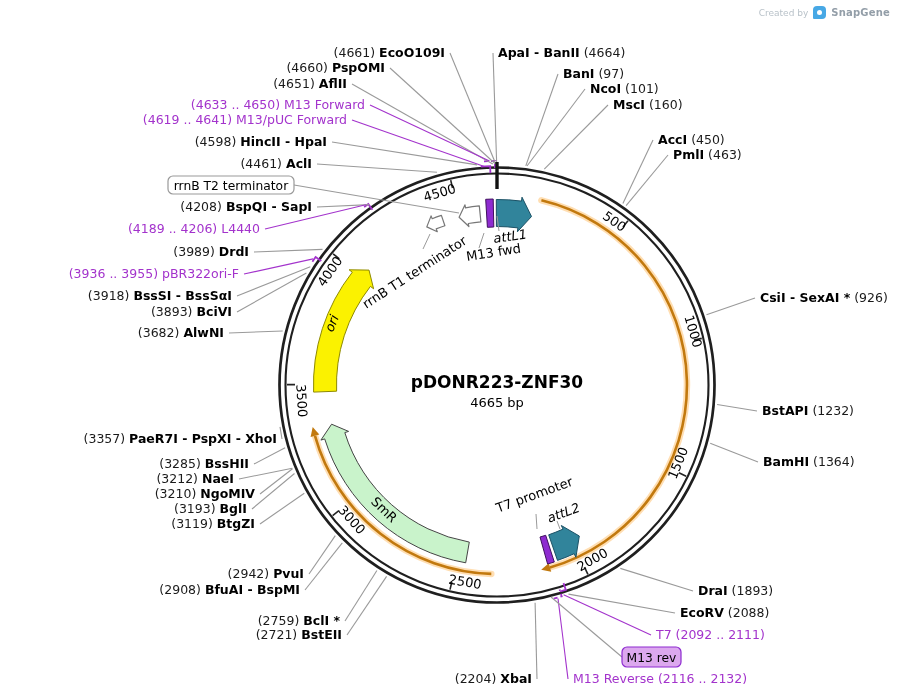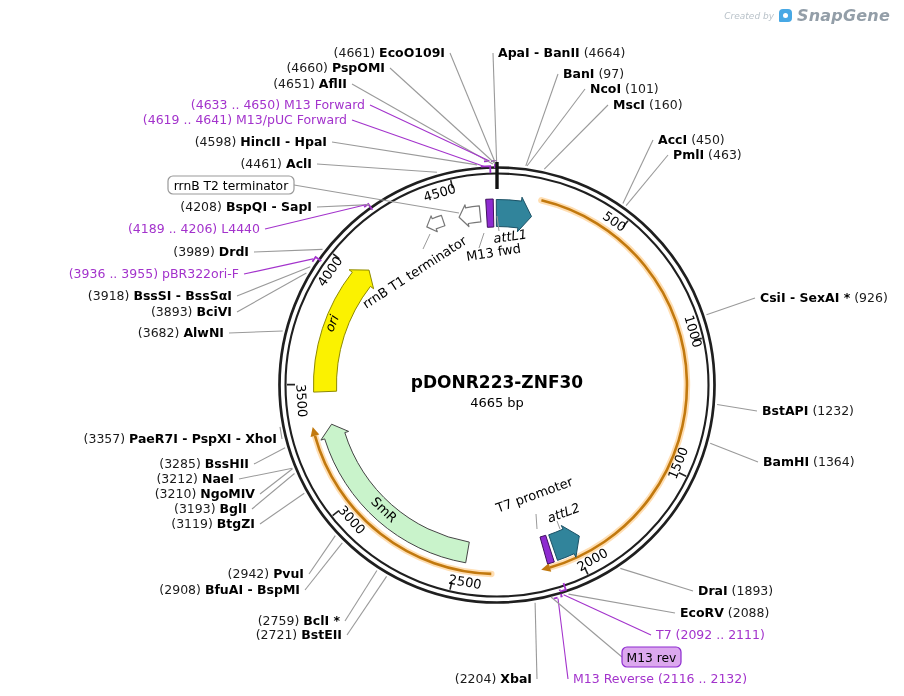--- a/index.html
+++ b/index.html
@@ -1,20 +1,20 @@
 <!DOCTYPE html>
 <html><head>
 <meta charset="utf-8">
 <style>
   html,body{margin:0;padding:0;background:#fff;}
   .stage{position:relative;width:904px;height:696px;background:#ffffff;overflow:hidden;
          font-family:"DejaVu Sans","Liberation Sans",sans-serif;}
-  .credit{position:absolute;top:6px;right:14px;display:flex;align-items:center;gap:5px;font-style:italic;}
+  .credit{position:absolute;top:6px;right:14px;display:flex;align-items:center;gap:5px;}
   .credit .prefix{font-size:9px;color:#b9c2c9;}
-  .credit .brand{font-size:16px;color:#939ea8;font-weight:bold;letter-spacing:.2px;}
+  .credit .brand{font-size:10px;color:#939ea8;font-weight:bold;letter-spacing:.2px;}
   .logo{width:13px;height:13px;background:#47a8e5;border-radius:4px 4px 4px 1px;position:relative;display:inline-block;}
   .logo::after{content:"";position:absolute;left:4px;top:4px;width:5px;height:5px;background:#fff;border-radius:50%;}
   svg{position:absolute;left:0;top:0;}
 </style>
 </head>
 <body>
 
 <div class="stage">
   <svg id="map" width="904" height="696" viewBox="0 0 904 696">
       <circle cx="497" cy="385" r="217.5" fill="none" stroke="#1f1f1f" stroke-width="2.7"></circle>

